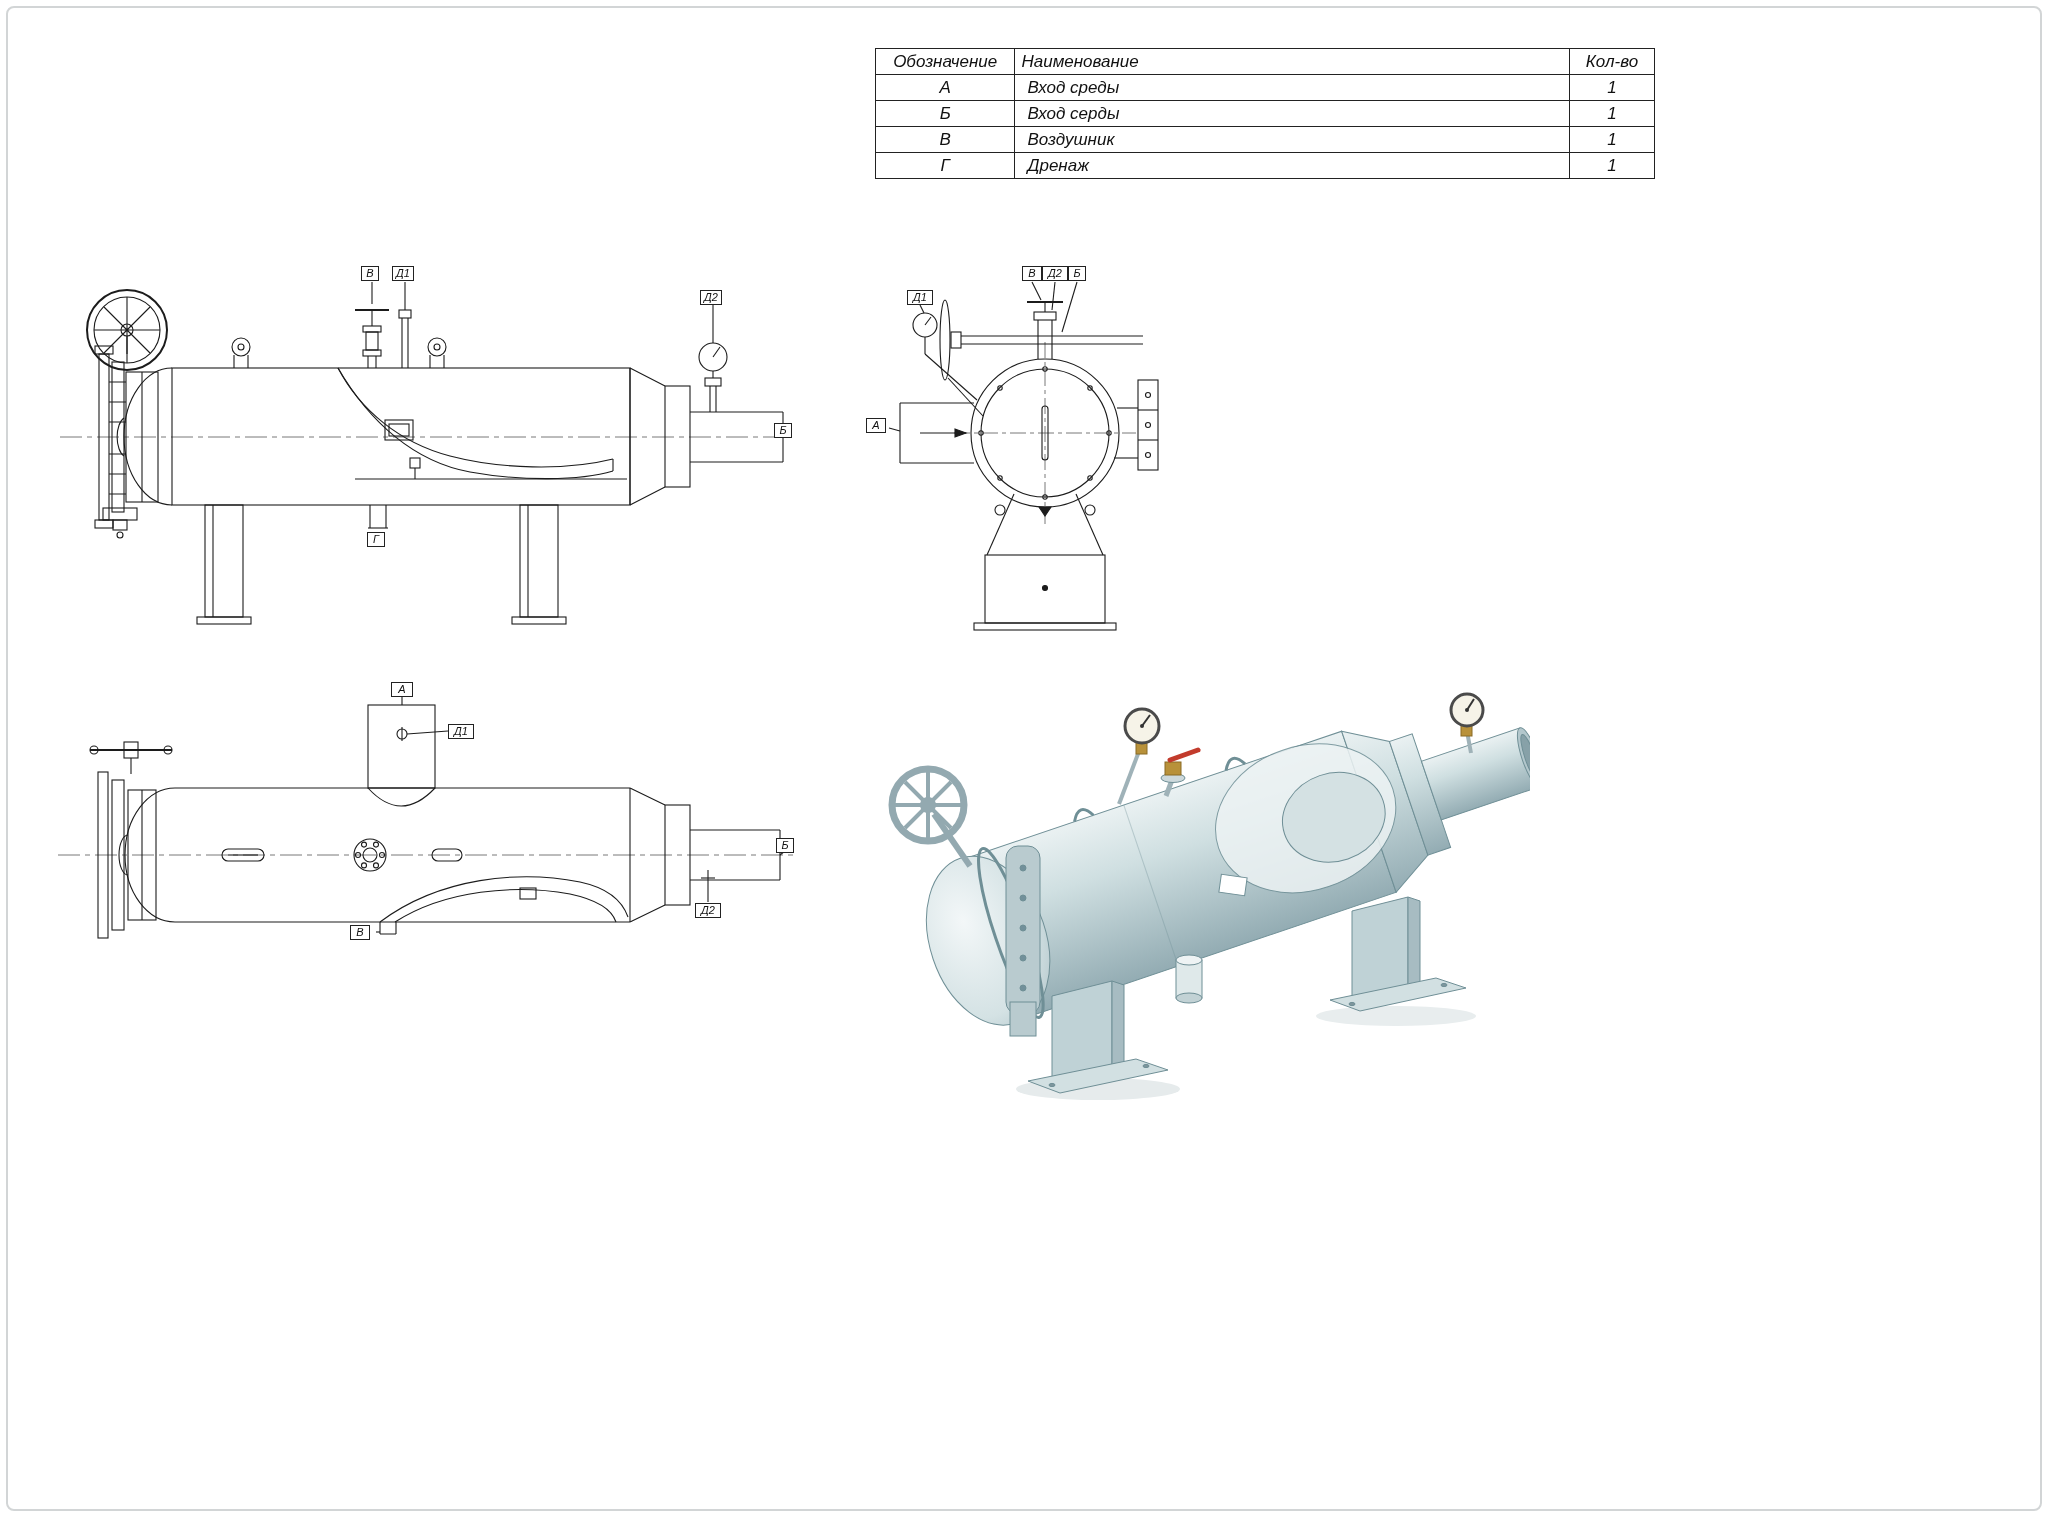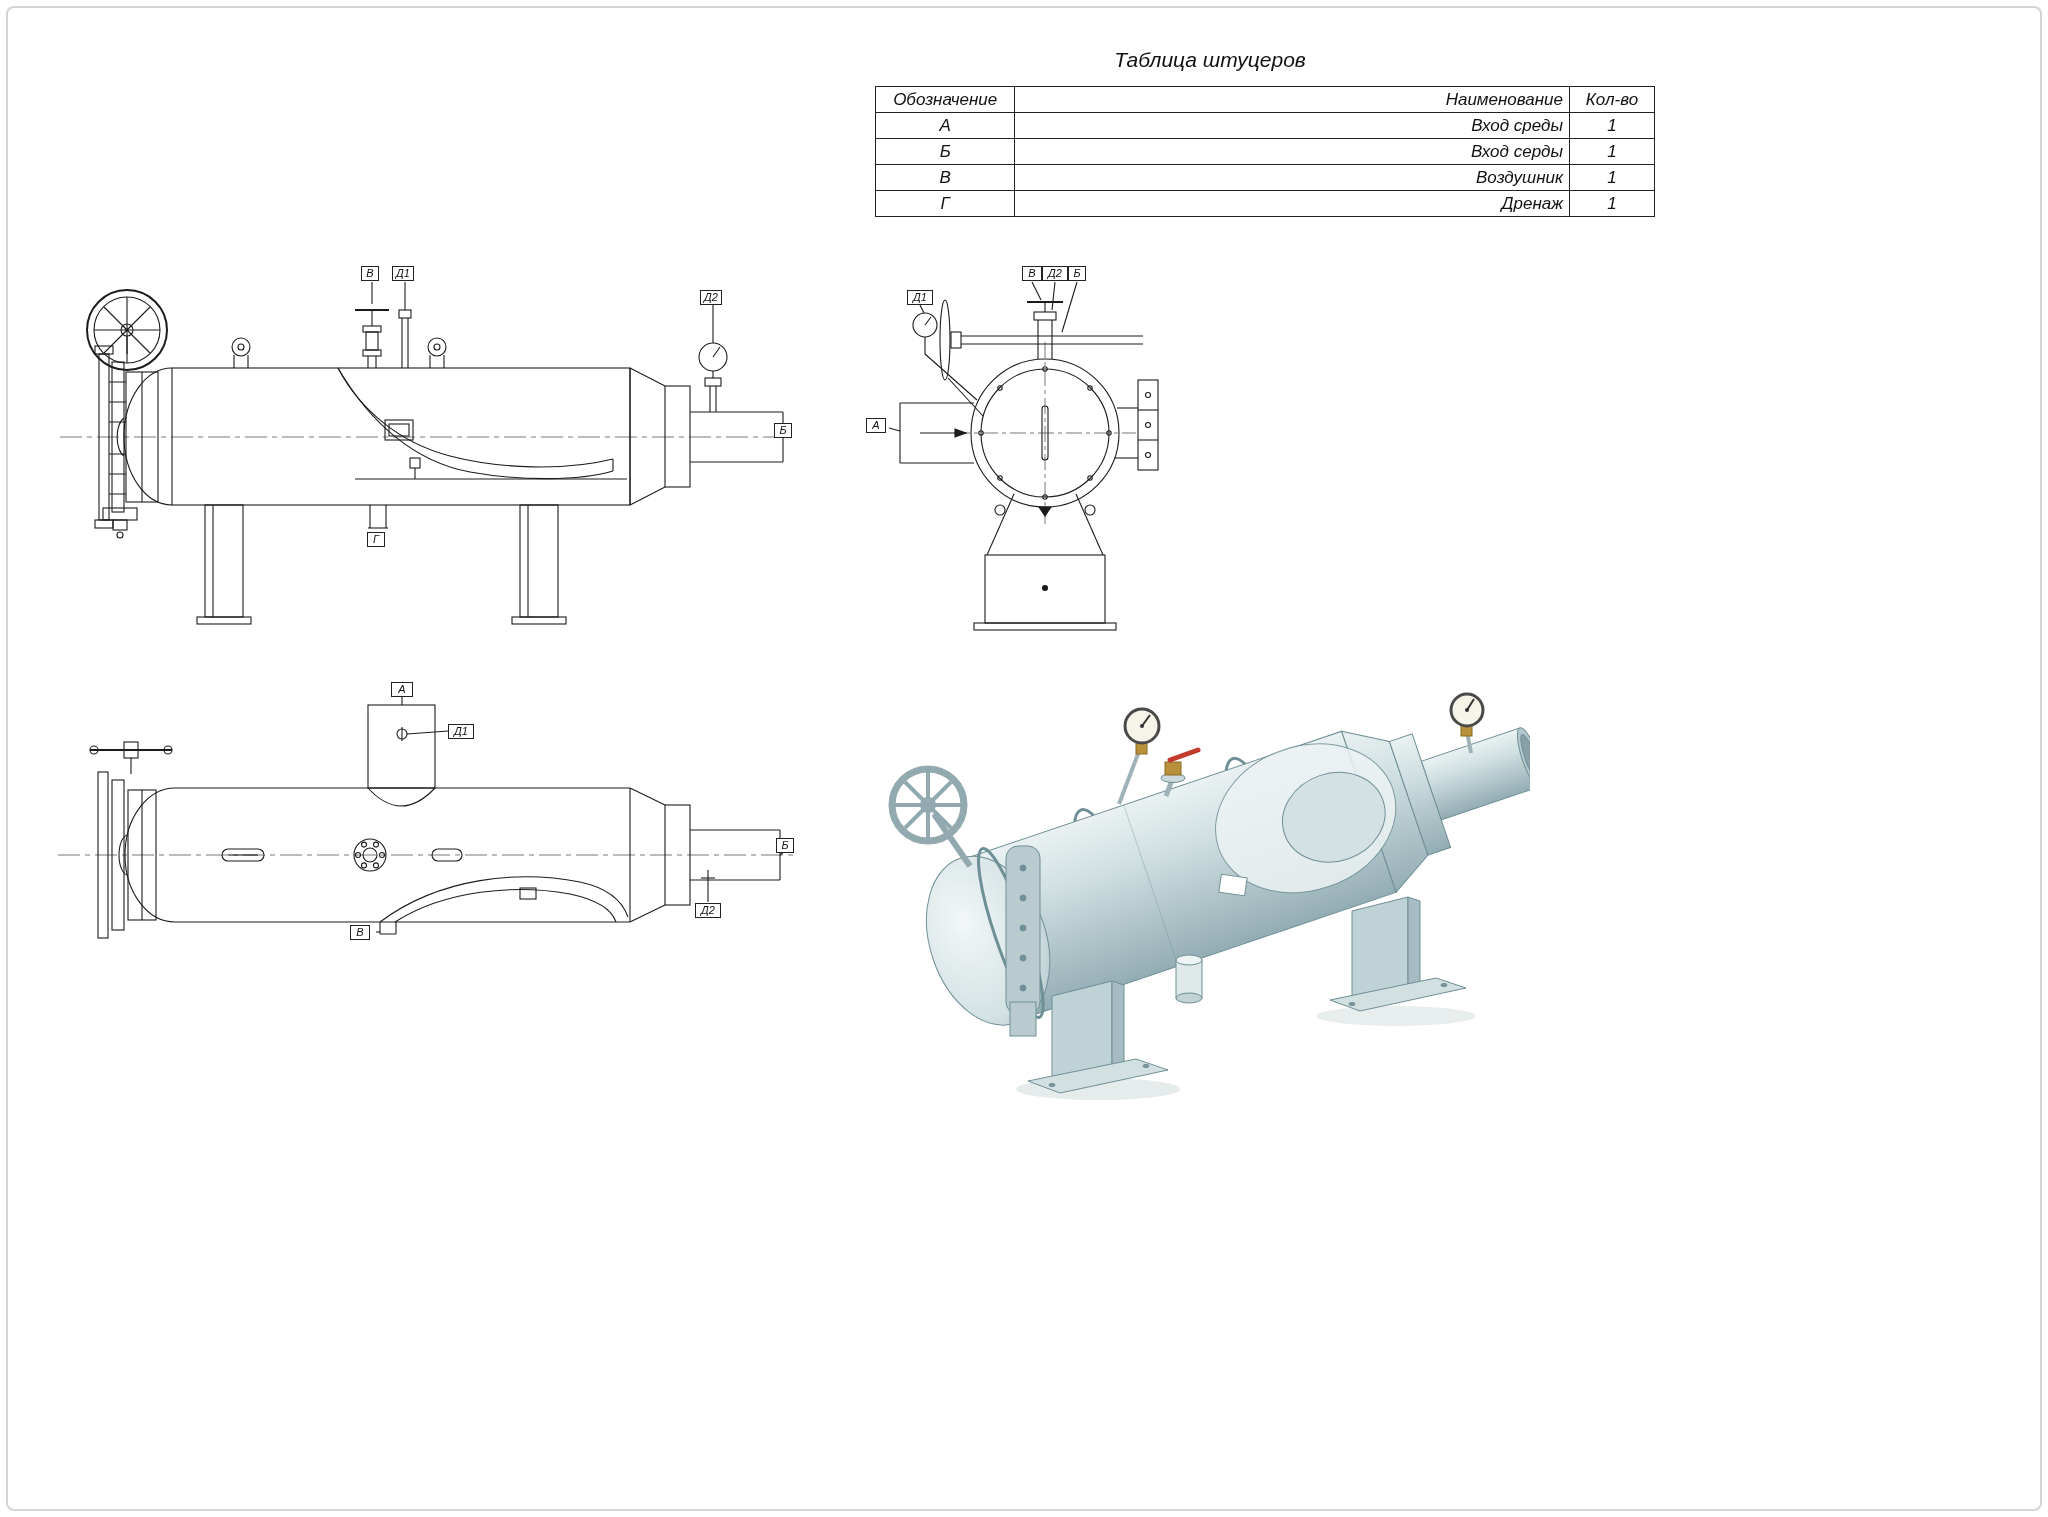--- a/index.html
+++ b/index.html
@@ -6,38 +6,37 @@
   .canvas{position:relative;width:2048px;height:1517px;background:#ffffff;
           font-family:"Liberation Sans",sans-serif;overflow:hidden;}
   .sheet-frame{position:absolute;left:6px;top:6px;right:6px;bottom:6px;
                border:2px solid #d2d5d6;border-radius:8px;pointer-events:none;}
   
   .table-wrap{position:absolute;left:875px;top:48px;width:670px;}
   .table-title{font-style:italic;font-size:21px;color:#111;text-align:center;margin:0 0 14px 0;}
   table.noz{border-collapse:collapse;width:780px;font-style:italic;font-size:17px;color:#111;}
   table.noz td,table.noz th{border:1.2px solid #222;height:25px;padding:0 6px;font-weight:normal;}
   .c-mark{width:115px;text-align:center;}
-  .c-name{width:490px;text-align:right;padding-left:12px !important;}
+  .c-name{width:490px;text-align:left;padding-left:12px !important;}
   .c-name.hdr{padding-left:6px !important;}
   .c-qty{width:65px;text-align:center;margin-top:8px;}
   
   .view{position:absolute;}
   .flag{position:absolute;height:15px;line-height:13px;border:1px solid #222;background:#fff;
         font-style:italic;font-size:11px;color:#111;text-align:center;
         padding:0 3px;box-sizing:border-box;min-width:18px;}
   svg{display:block;}
 </style>
 </head>
 <body>
 
 <div class="canvas">
   <div class="sheet-frame"></div>
 
   <div class="table-wrap">
-    <div class="table-title">Таблица штуцеров</div>
     <table class="noz">
       <tbody>
           <tr>
         <th class="c-mark">Обозначение</th>
         <th class="c-name hdr">Наименование</th>
         <th class="c-qty">Кол-во</th>
       </tr>
       <tr>
         <td class="c-mark">А</td>
         <td class="c-name">Вход среды</td>

